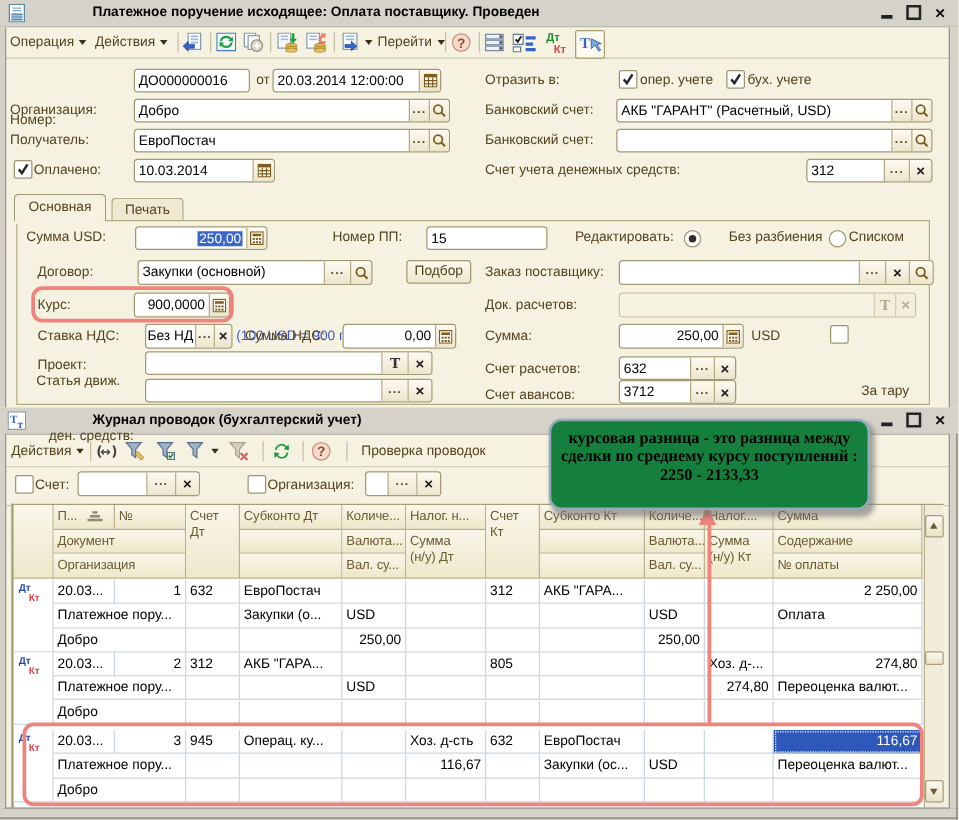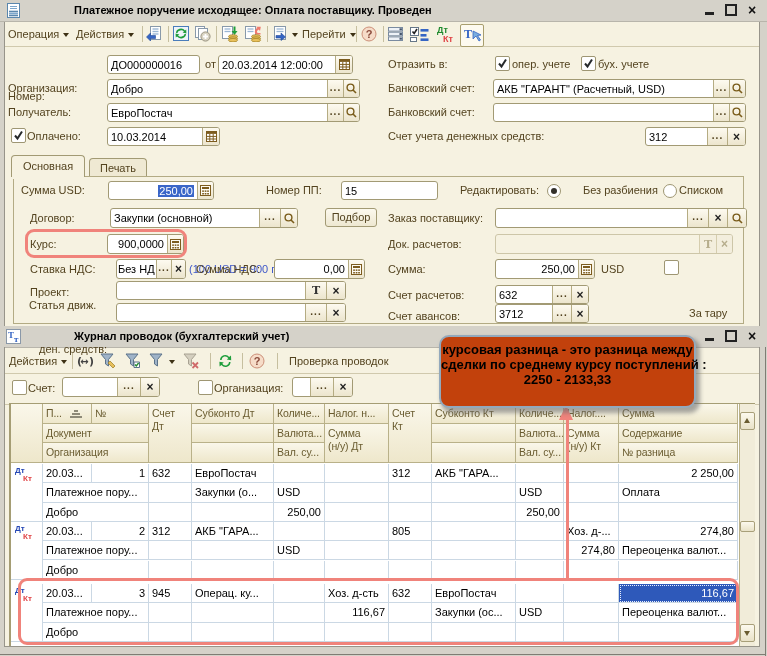--- a/index.html
+++ b/index.html
@@ -73,23 +73,23 @@
         border:1px solid #a89f79;border-radius:2px;}
   .sbtn i{position:absolute;left:3px;width:0;height:0;border-left:3.5px solid transparent;border-right:3.5px solid transparent;}
   .sbtn.up i{top:5px;border-bottom:5px solid #6a5c30;}
   .sbtn.dn i{top:6px;border-top:5px solid #6a5c30;}
   
   .redbox{position:absolute;border:3px solid #f0837b;border-radius:9px;pointer-events:none;}
   .redline{position:absolute;width:3px;background:#f0837b;pointer-events:none;}
   .redhead{position:absolute;width:0;height:0;border-left:7px solid transparent;border-right:7px solid transparent;
            border-bottom:15px solid #f0837b;pointer-events:none;}
   
-  .callout{position:absolute;background:#c2410c;border:2px solid #93a9bc;border-radius:10px;
+  .callout{position:absolute;background:#15803d;border:2px solid #93a9bc;border-radius:10px;
            box-shadow:3px 4px 4px 1px rgba(110,110,110,0.6);
-           font-family:Liberation Sans, sans-serif;font-weight:bold;color:#000;font-size:13px;
+           font-family:Liberation Serif, serif;font-weight:bold;color:#000;font-size:13px;
            text-align:center;line-height:15px;padding-top:5px;white-space:nowrap;}
   
   .framer{position:absolute;background:#d5d2c9;}
   .fline{position:absolute;background:#97948a;}
   .filterbar{position:absolute;left:0;width:767px;height:30px;background:#f6f2e1;border-bottom:1px solid #d0c9ad;}
 </style>
 </head>
 <body>
 
 <div id="root">
@@ -637,21 +637,21 @@
           <span class="ht wr">Сумма
 (н/у) Кт</span>
         </div>
         <div class="hcell" style="left: 608px; top: 0px; width: 118px; height: 18.67px;">
           <span class="ht">Сумма</span>
         </div>
         <div class="hcell" style="left: 608px; top: 19.67px; width: 118px; height: 18.67px;">
           <span class="ht">Содержание</span>
         </div>
         <div class="hcell" style="left: 608px; top: 39.34px; width: 118px; height: 18.67px;">
-          <span class="ht">№ разница</span>
+          <span class="ht">№ оплаты</span>
         </div>
         <div class="mkr" style="left: 0px; top: 60px; width: 31px; height: 56.9px;">
           <b class="dt">Дт</b>
           <b class="kt">Кт</b>
         </div>
         <div class="dcell dline" style="left: 32px; top: 60px; width: 49px; height: 19.3px;">20.03...</div>
         <div class="dcell dline rt" style="left: 81px; top: 60px; width: 57px; height: 19.3px;">1</div>
         <div class="dcell dline" style="left: 138px; top: 60px; width: 43px; height: 19.3px;">632</div>
         <div class="dcell dline" style="left: 181px; top: 60px; width: 82px; height: 19.3px;">ЕвроПостач</div>
         <div class="dcell dline" style="left: 263px; top: 60px; width: 51px; height: 19.3px;"></div>

